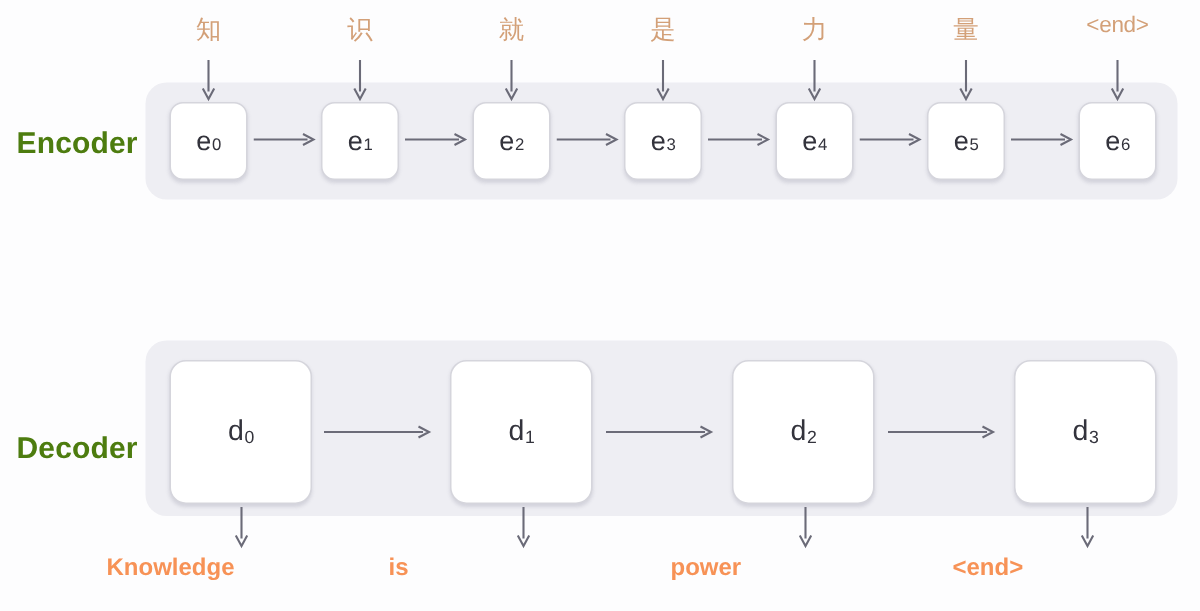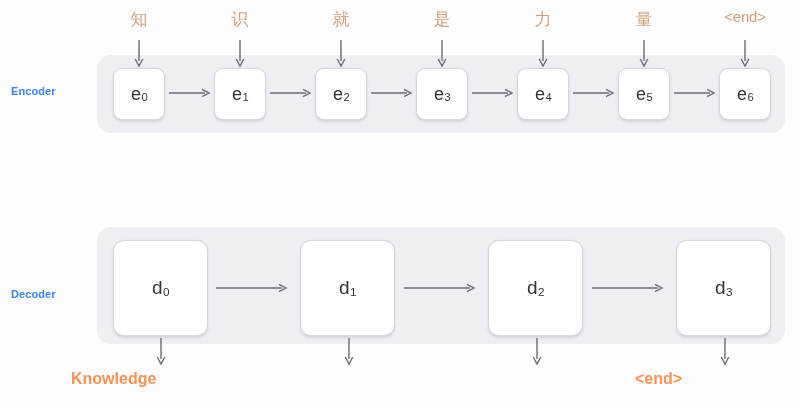--- a/index.html
+++ b/index.html
@@ -19,23 +19,23 @@
     position: absolute;
     left: 0;
     top: 0;
     width: 800px;
     height: 407px;
   }
 
   
   .row-label {
     position: absolute;
-    font-size: 11px;
+    font-size: 20px;
     font-weight: bold;
-    color: #3b82f6;
+    color: #4d7c0f;
     letter-spacing: 0.1px;
     white-space: nowrap;
   }
   #encoder-label { left: 11px; top: 85px; }
   #decoder-label { left: 11px; top: 288px; }
 
   
   .panel {
     position: absolute;
     background: #eeeef3;
@@ -304,15 +304,17 @@
       </svg>
   </div>
   <div class="arrow-down" style="left:719px; top:338px">
     <svg width="12" height="28">
         <line x1="6" y1="0" x2="6" y2="21" stroke="#6b6b78" stroke-width="1.4"></line>
         <path d="M2.2 19 L6 26 L9.8 19" fill="none" stroke="#6b6b78" stroke-width="1.4"></path>
       </svg>
   </div>
 
   <div class="output" style="left:161px">Knowledge</div>
+  <div class="output" style="left:349px">is</div>
+  <div class="output" style="left:537px">power</div>
   <div class="output" style="left:725px">&lt;end&gt;</div>
 
 </div>
 
 </body></html>

